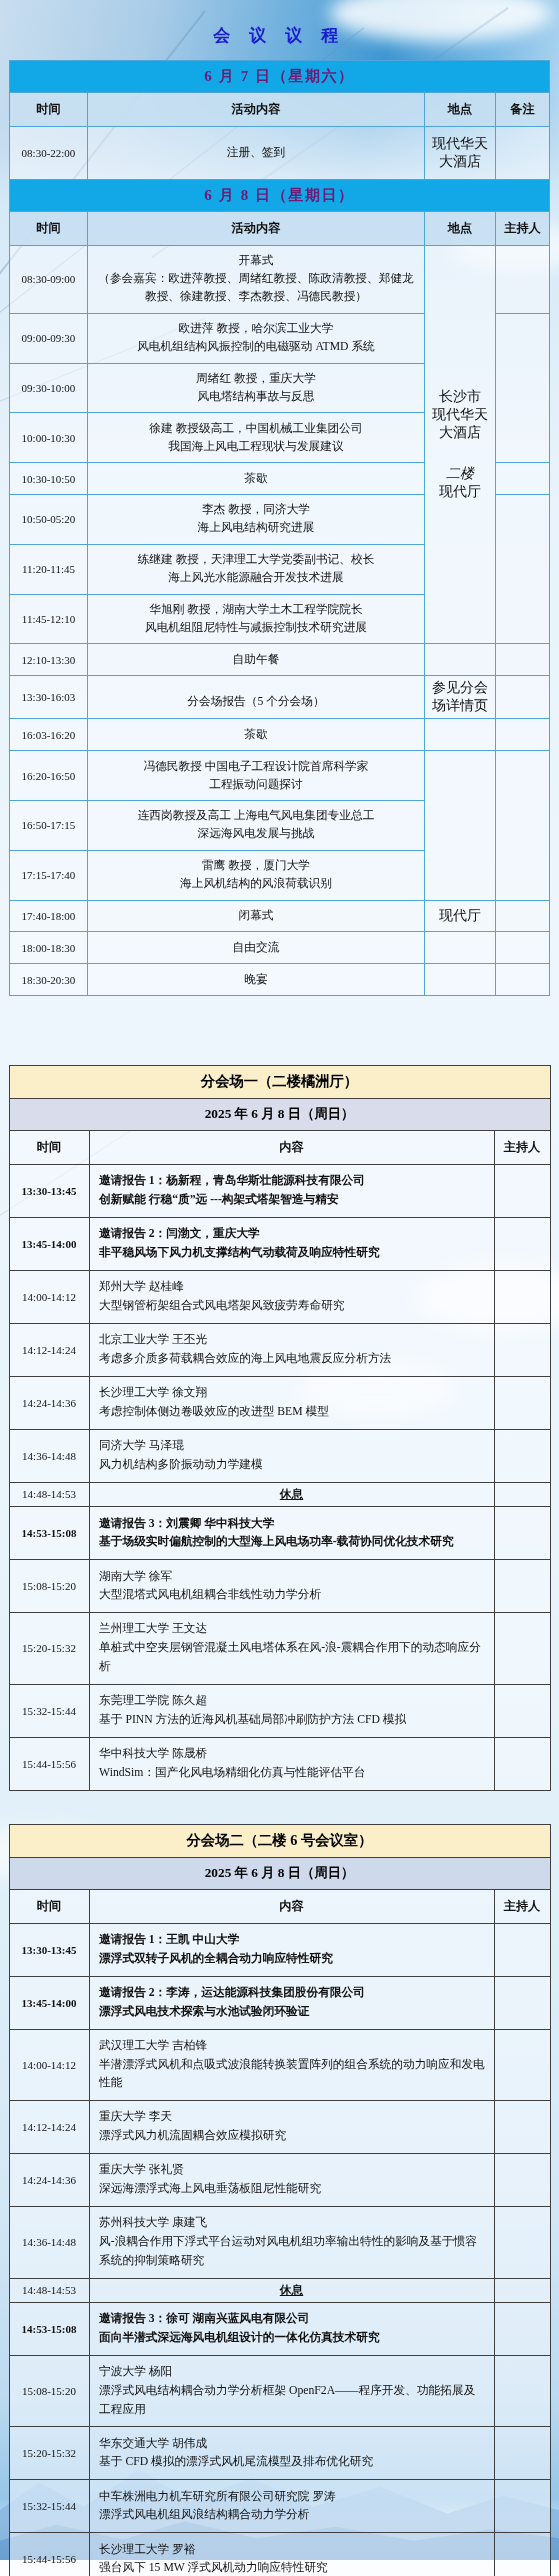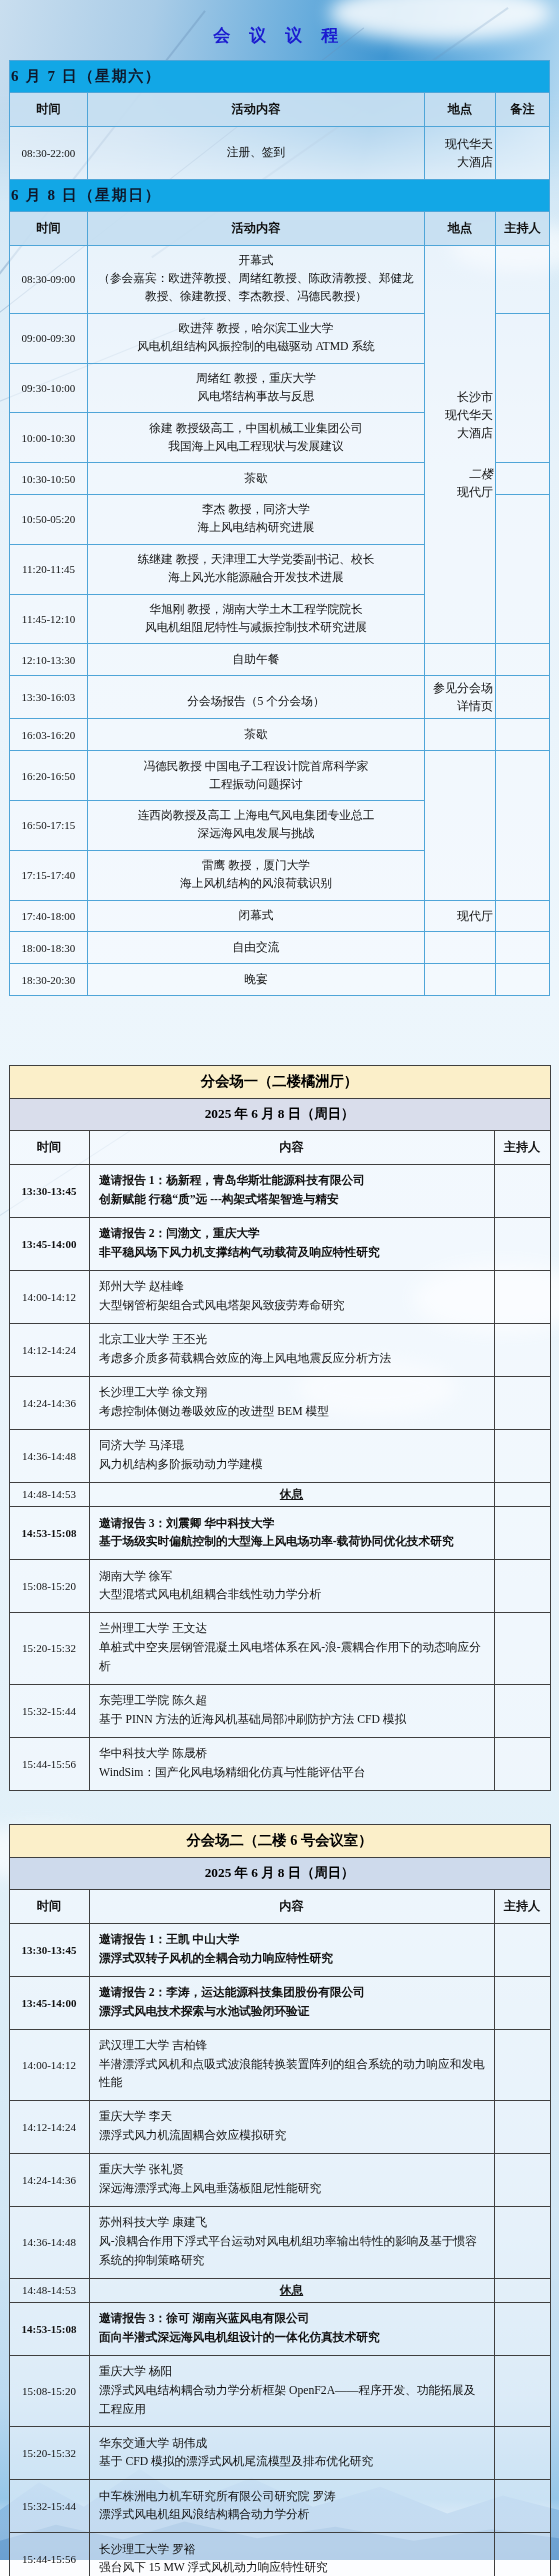--- a/index.html
+++ b/index.html
@@ -25,28 +25,28 @@
   .bottom-strip{position:absolute;left:0;bottom:0;width:559px;height:16px;background:#FFFFFF;z-index:1;}
   
   .content{position:relative;z-index:2;}
   .page-title{padding-top:24.4px;text-align:center;font-size:17px;font-weight:bold;
     color:#1B1BD0;letter-spacing:7.4px;margin-bottom:12.7px;}
   table{width:540px;margin:0 auto;border-collapse:collapse;table-layout:fixed;}
   td{word-break:break-word;}
   
   .main-table td{border:1.1px solid #4FA5D8;}
   .main-table{border:1.1px solid #3D96CE;}
-  .band-blue{background:#12A7E6;color:#0f172a;font-weight:bold;font-size:15px;
-    height:29px;text-align:left;letter-spacing:1.6px;}
+  .band-blue{background:#12A7E6;color:#701a75;font-weight:bold;font-size:15px;
+    height:29px;text-align:center;letter-spacing:1.6px;}
   .hdr{background:rgba(199,223,241,0.95);font-weight:bold;font-size:12.2px;height:31px;
     text-align:center;}
   .c{background:rgba(249,252,255,0.52);}
   .t{font-size:11px;text-align:center;padding:3.2px 2.1px;margin-left:16px;}
   .ct{font-size:11.7px;line-height:18px;text-align:center;padding:6.4px 5.3px;}
-  .place{font-size:12px;line-height:18px;text-align:right;padding:3.2px 2.1px;}
+  .place{font-size:14px;line-height:18px;text-align:center;padding:3.2px 2.1px;}
   .pad-lg{padding-top:16px;}
   
   .sub-table td{border:1.1px solid #3F3F3F;}
   .sub-table{border:1.6px solid #3F3F3F;}
   .band-yellow{background:#FBEFC9;color:#000;font-weight:bold;font-size:14.3px;height:30px;text-align:center;}
   .band-date1{background:#D9DDEB;color:#000;font-weight:bold;font-size:13.3px;height:29px;text-align:center;}
   .band-date2{background:#CEDAEC;color:#000;font-weight:bold;font-size:13.3px;height:29px;text-align:center;}
   .shdr{font-weight:bold;font-size:12.2px;height:31px;text-align:center;}
   .sct{font-size:11.7px;line-height:18.6px;text-align:left;padding:7.4px 7.4px 7.4px 9.6px;}
   .bold-row .sct,.bold-row .t{font-weight:bold;}
@@ -434,21 +434,21 @@
         <td class="c t">14:53-15:08</td>
         <td class="c sct">
           <div>邀请报告 3：徐可  湖南兴蓝风电有限公司</div>
           <div>面向半潜式深远海风电机组设计的一体化仿真技术研究</div>
         </td>
         <td class="c"></td>
       </tr>
       <tr>
         <td class="c t">15:08-15:20</td>
         <td class="c sct">
-          <div>重庆大学  杨阳</div>
+          <div>宁波大学  杨阳</div>
           <div>漂浮式风电结构耦合动力学分析框架 OpenF2A——程序开发、功能拓展及工程应用</div>
         </td>
         <td class="c"></td>
       </tr>
       <tr>
         <td class="c t">15:20-15:32</td>
         <td class="c sct">
           <div>华东交通大学  胡伟成</div>
           <div>基于 CFD 模拟的漂浮式风机尾流模型及排布优化研究</div>
         </td>

